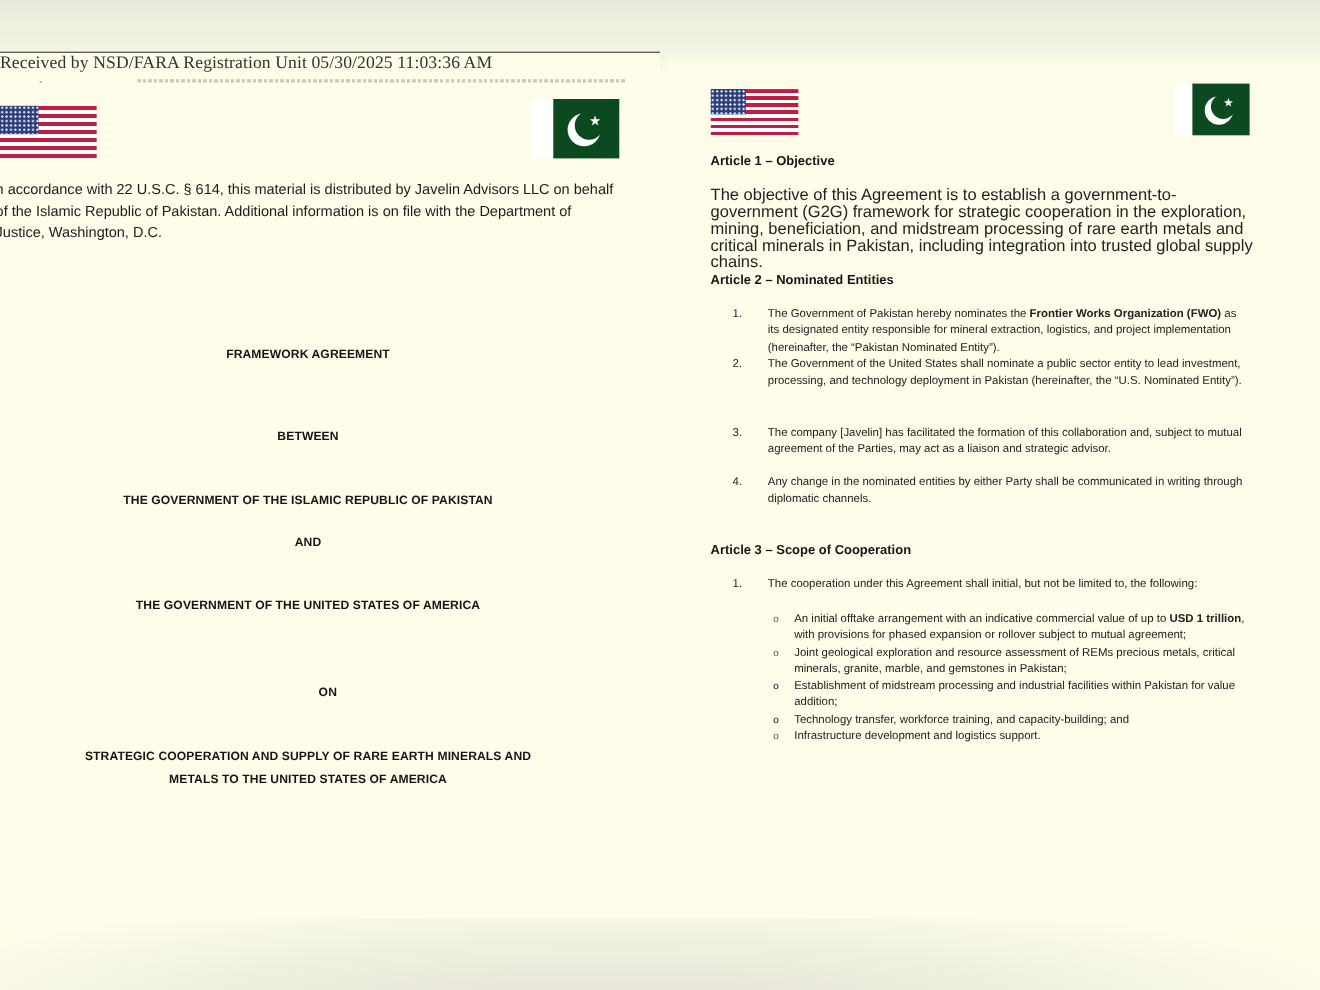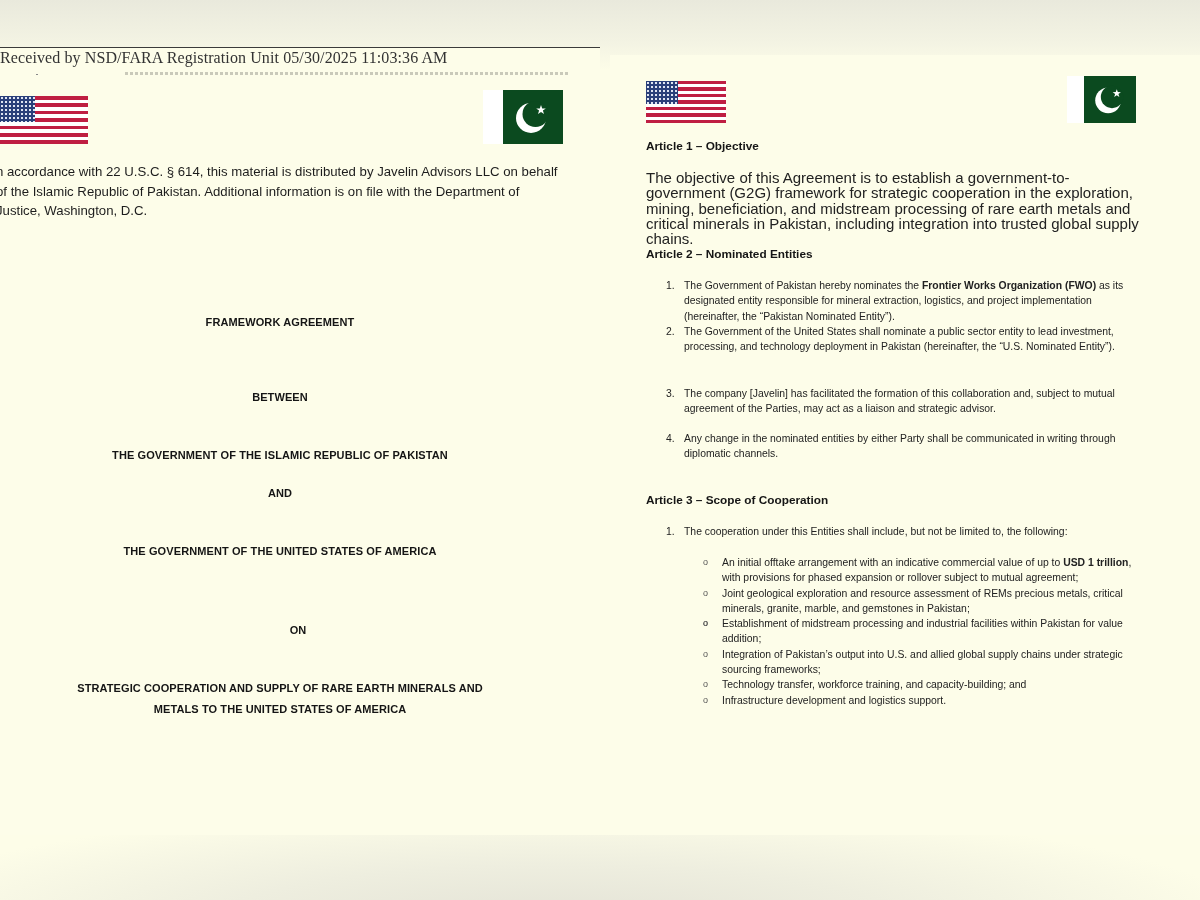--- a/index.html
+++ b/index.html
@@ -59,21 +59,21 @@
 
   .title-line {
     position:absolute; left:0; width:560px; text-align:center;
     font-weight:bold; font-size:11px; color:#151515; letter-spacing:0.1px;
   }
 
   .r-text { position:absolute; left:646px; width:500px; font-size:15px; line-height:15.3px; color:#222; }
   .r-head { position:absolute; left:646px; font-weight:bold; font-size:11.8px; color:#151515; }
   .num-item { position:absolute; left:666px; width:470px; font-size:10.4px; line-height:15.3px; color:#222; }
   .num-item .num { position:absolute; left:0; top:0; width:16px; }
-  .num-item .body { margin-left:18px; }
+  .num-item .body { margin-left:32px; }
   .sub-list { position:absolute; left:703px; width:440px; font-size:10.4px; line-height:15.3px; color:#222; }
   .sub-item { position:relative; padding-left:19px; }
   .sub-item .bullet { position:absolute; left:0; top:0; font-size:9px; color:#555; }
   b { font-weight:bold; }
 </style>
 </head>
 <body>
 
 <div class="shade-top"></div>
 
@@ -147,42 +147,41 @@
 </div>
 <div class="num-item" style="top:431px;">
   <span class="num">4.</span>
   <div class="body">Any change in the nominated entities by either Party shall be communicated in writing through diplomatic channels.</div>
 </div>
 
 <div class="r-head" style="top:493px;">Article 3 – Scope of Cooperation</div>
 
 <div class="num-item" style="top:524px;width:450px;">
   <span class="num">1.</span>
-  <div class="body">The cooperation under this Entities shall include, but not be limited to, the following:</div>
+  <div class="body">The cooperation under this Agreement shall initial, but not be limited to, the following:</div>
 </div>
 
 <div class="sub-list" style="top:555px;">
   <div class="sub-item">
     <span class="bullet">o</span>
     <span>An initial offtake arrangement with an indicative commercial value of up to </span><b>USD 1 trillion</b><span>, with provisions for phased expansion or rollover subject to mutual agreement;</span>
   </div>
   <div class="sub-item">
     <span class="bullet">o</span>
     <span>Joint geological exploration and resource assessment of REMs precious metals, critical minerals, granite, marble, and gemstones in Pakistan;</span>
   </div>
   <div class="sub-item">
     <span class="bullet">o</span>
   </div>
   <div class="sub-item">
     <span class="bullet">o</span>
     <span>Establishment of midstream processing and industrial facilities within Pakistan for value addition;</span>
   </div>
   <div class="sub-item">
     <span class="bullet">o</span>
-    <span>Integration of Pakistan’s output into U.S. and allied global supply chains under strategic sourcing frameworks;</span>
   </div>
   <div class="sub-item">
     <span class="bullet">o</span>
     <span>Technology transfer, workforce training, and capacity-building; and</span>
   </div>
   <div class="sub-item">
     <span class="bullet">o</span>
     <span>Infrastructure development and logistics support.</span>
   </div>
 </div>

